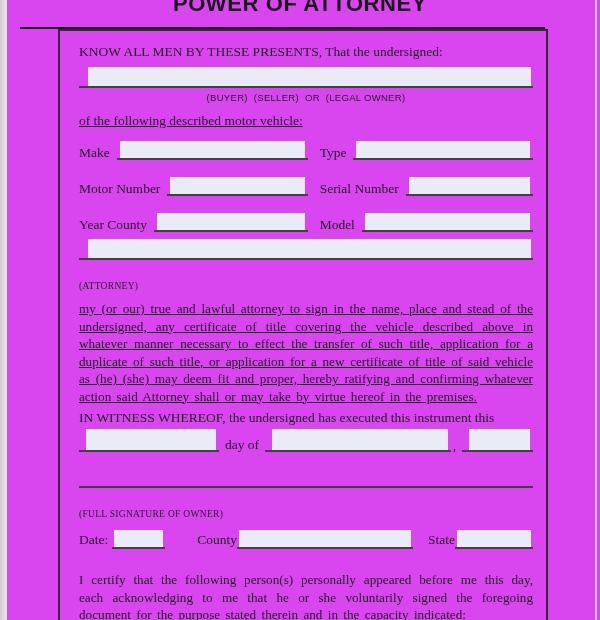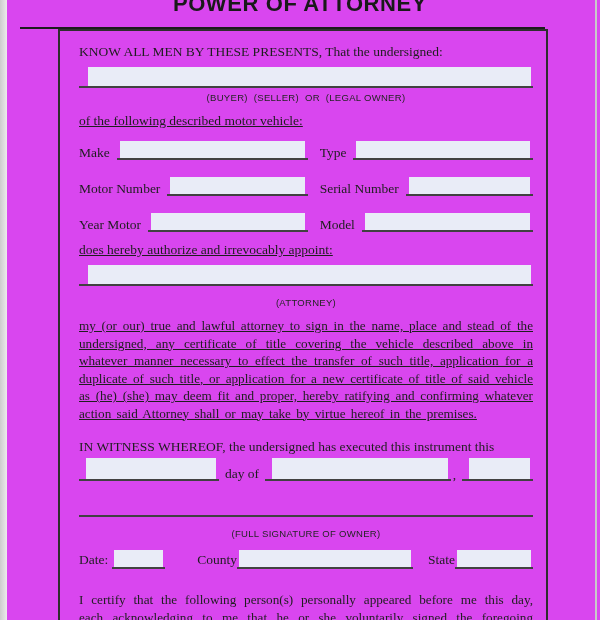--- a/index.html
+++ b/index.html
@@ -50,22 +50,22 @@
   .vrow { display:flex; justify-content:space-between; margin-top:17px; }
   .vrow.first { margin-top:12px; }
   .vcell { display:flex; align-items:flex-end; }
   .vcell.left  { width:50.5%; }
   .vcell.right { width:47%; }
   .vlabel { font-size:13.5px; line-height:15px; white-space:nowrap; padding-right:7px; }
   .vcell .fline { flex:1; }
   .vcell .fill { height:17px; margin:0 3px; }
 
   .small-caption {
-    text-align:center; margin-top:11px;
-    font-family:Liberation Sans, sans-serif; font-size:9.5px;
+    margin-top:21px;
+    font-family:Liberation Serif, serif; font-size:9.5px;
     letter-spacing:0.3px; color:#242424;
   }
 
   .dayrow { display:flex; align-items:flex-end; margin-top:3px; }
   .dayrow .fline.day   { width:140px; }
   .dayrow .fline.month { flex:1; margin-left:6px; }
   .dayrow .fline.year  { width:71px; margin-left:6px; }
   .dayrow .fill { height:21px; margin:0 3px 0 7px; }
   .dayrow .lbl { font-size:13.5px; line-height:15px; padding:0 0 0 6px; white-space:nowrap; }
   .dayrow .comma { font-size:13.5px; line-height:13px; padding-left:2px; }
@@ -136,43 +136,42 @@
       <div class="vcell right">
         <span class="vlabel">Serial Number</span>
         <div class="fline">
           <div class="fill"></div>
         </div>
       </div>
     </div>
 
     <div class="vrow">
       <div class="vcell left">
-        <span class="vlabel">Year Motor</span>
+        <span class="vlabel">Year County</span>
         <div class="fline">
           <div class="fill"></div>
         </div>
       </div>
       <div class="vcell right">
         <span class="vlabel">Model</span>
         <div class="fline">
           <div class="fill"></div>
         </div>
       </div>
     </div>
 
-    <div class="t lead">does hereby authorize and irrevocably appoint:</div>
 
     <div class="fline wide-field">
       <div class="fill"></div>
     </div>
     <div class="small-caption">(ATTORNEY)</div>
 
     <div class="para lead">my (or our) true and lawful attorney to sign in the name, place and stead of the undersigned, any certificate of title covering the vehicle described above in whatever manner necessary to effect the transfer of such title, application for a duplicate of such title, or application for a new certificate of title of said vehicle as (he) (she) may deem fit and proper, hereby ratifying and confirming whatever action said Attorney shall or may take by virtue hereof in the premises.</div>
 
-    <div class="t" style="margin-top:16px;">IN WITNESS WHEREOF, the undersigned has executed this instrument this</div>
+    <div class="t" style="margin-top:4px;">IN WITNESS WHEREOF, the undersigned has executed this instrument this</div>
 
     <div class="dayrow">
       <div class="fline day">
         <div class="fill"></div>
       </div>
       <span class="lbl">day of</span>
       <div class="fline month">
         <div class="fill"></div>
       </div>
       <span class="comma">,</span>

